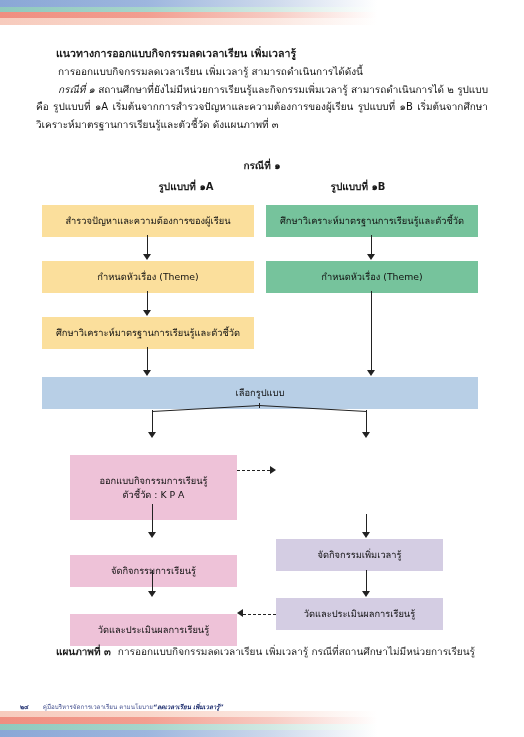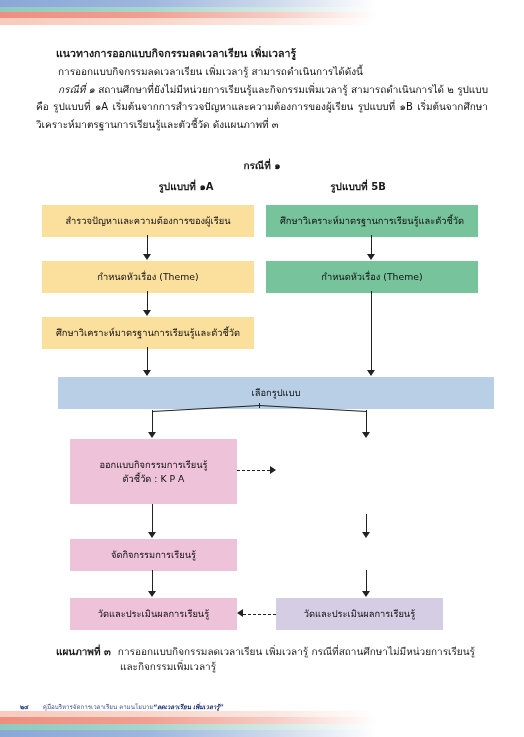--- a/index.html
+++ b/index.html
@@ -98,21 +98,21 @@
     align-items: center;
     justify-content: center;
     font-size: 9.3px;
     line-height: 13.2px;
     color: #111;
     padding: 16px 4px;
   }
   .yellow { background: #fbdf9c; }
   .green  { background: #76c39c; }
   .blue   { background: #b8cfe6; }
-  .pink   { background: #eec2d8; }
+  .pink   { background: #eec2d8; margin-top: 16px; }
   .lilac  { background: #d4cde3; }
 
   
   .vline {
     position: absolute;
     width: 1.4px;
     background: #222;
   }
   .arrowhead {
     position: absolute;
@@ -209,21 +209,21 @@
     <p class="heading">แนวทางการออกแบบกิจกรรมลดเวลาเรียน เพิ่มเวลารู้</p>
     <p class="para indent1">การออกแบบกิจกรรมลดเวลาเรียน เพิ่มเวลารู้ สามารถดำเนินการได้ดังนี้</p>
     <p class="para indent1"><em class="case-label">กรณีที่ ๑</em>&nbsp;<span>สถานศึกษาที่ยังไม่มีหน่วยการเรียนรู้และกิจกรรมเพิ่มเวลารู้ สามารถดำเนินการได้ ๒ รูปแบบ คือ รูปแบบที่ ๑A เริ่มต้นจากการสำรวจปัญหาและความต้องการของผู้เรียน รูปแบบที่ ๑B เริ่มต้นจากศึกษาวิเคราะห์มาตรฐานการเรียนรู้และตัวชี้วัด ดังแผนภาพที่ ๓</span></p>
   </div>
 
   <div class="chart">
 
     <div class="chart-title">กรณีที่ ๑</div>
 
     <div class="col-head left">รูปแบบที่ ๑A</div>
-    <div class="col-head right">รูปแบบที่ 5B</div>
+    <div class="col-head right">รูปแบบที่ ๑B</div>
 
     <div class="node yellow" style="left:42px; top:47px; width:212px; height:30px;">สำรวจปัญหาและความต้องการของผู้เรียน</div>
     <div class="vline" style="left:147px; top:77px; height:21px;"></div>
     <div class="arrowhead" style="left:143.2px; top:96px;"></div>
 
     <div class="node yellow" style="left:42px; top:103px; width:212px; height:30px;">กำหนดหัวเรื่อง (Theme)</div>
     <div class="vline" style="left:147px; top:133px; height:21px;"></div>
     <div class="arrowhead" style="left:143.2px; top:152px;"></div>
 
     <div class="node yellow" style="left:42px; top:159px; width:212px; height:30px;">ศึกษาวิเคราะห์มาตรฐานการเรียนรู้และตัวชี้วัด</div>
@@ -231,21 +231,21 @@
     <div class="arrowhead" style="left:143.2px; top:212px;"></div>
 
     <div class="node green" style="left:266px; top:47px; width:212px; height:30px;">ศึกษาวิเคราะห์มาตรฐานการเรียนรู้และตัวชี้วัด</div>
     <div class="vline" style="left:371px; top:77px; height:21px;"></div>
     <div class="arrowhead" style="left:367.2px; top:96px;"></div>
 
     <div class="node green" style="left:266px; top:103px; width:212px; height:30px;">กำหนดหัวเรื่อง (Theme)</div>
     <div class="vline" style="left:371px; top:133px; height:81px;"></div>
     <div class="arrowhead" style="left:367.2px; top:212px;"></div>
 
-    <div class="node blue" style="left:58px; top:219px; width:436px; height:26px;">เลือกรูปแบบ</div>
+    <div class="node blue" style="left:42px; top:219px; width:436px; height:26px;">เลือกรูปแบบ</div>
 
     <div class="vline" style="left:259px; top:245px; height:5px;"></div>
     <div class="diag" style="left:152px; top:253px; width:108px; transform: rotate(-3.2deg);"></div>
     <div class="diag" style="left:259px; top:247px; width:108px; transform: rotate(3.2deg);"></div>
     <div class="vline" style="left:152px; top:252px; height:24px;"></div>
     <div class="vline" style="left:366px; top:252px; height:24px;"></div>
     <div class="arrowhead" style="left:148.2px; top:274px;"></div>
     <div class="arrowhead" style="left:362.2px; top:274px;"></div>
 
     <div class="node pink" style="left:70px; top:281px; width:167px; height:65px; flex-direction:column;">
@@ -256,37 +256,37 @@
 
     <div class="dashline" style="left:237px; top:312px; width:33px;"></div>
     <div class="arrowhead right" style="left:270px; top:308px;"></div>
 
     <div class="vline" style="left:152px; top:346px; height:30px;"></div>
     <div class="arrowhead" style="left:148.2px; top:374px;"></div>
     <div class="vline" style="left:366px; top:356px; height:20px;"></div>
     <div class="arrowhead" style="left:362.2px; top:374px;"></div>
 
     <div class="node pink" style="left:70px; top:381px; width:167px; height:31px;">จัดกิจกรรมการเรียนรู้</div>
+    <div class="node lilac" style="left:276px; top:381px; width:167px; height:31px;">จัดกิจกรรมเพิ่มเวลารู้</div>
 
     <div class="vline" style="left:152px; top:412px; height:23px;"></div>
     <div class="arrowhead" style="left:148.2px; top:433px;"></div>
     <div class="vline" style="left:366px; top:412px; height:23px;"></div>
     <div class="arrowhead" style="left:362.2px; top:433px;"></div>
 
     <div class="node pink" style="left:70px; top:440px; width:167px; height:31px;">วัดและประเมินผลการเรียนรู้</div>
     <div class="node lilac" style="left:276px; top:440px; width:167px; height:31px;">วัดและประเมินผลการเรียนรู้</div>
 
     <div class="dashline" style="left:243px; top:456px; width:33px;"></div>
     <div class="arrowhead left" style="left:237px; top:451px;"></div>
 
   </div>
 
   <div class="caption">
     <span class="caption-label">แผนภาพที่ ๓</span><span class="caption-body">การออกแบบกิจกรรมลดเวลาเรียน เพิ่มเวลารู้ กรณีที่สถานศึกษาไม่มีหน่วยการเรียนรู้</span>
-    <span class="caption-line2">และกิจกรรมเพิ่มเวลารู้</span>
   </div>
 
   <div class="footer">
     <span class="footer-num">๒๔</span>
     <span class="footer-text">คู่มือบริหารจัดการเวลาเรียน ตามนโยบาย</span>
     <span class="footer-quote">“ลดเวลาเรียน เพิ่มเวลารู้”</span>
   </div>
 
 </div>
 

